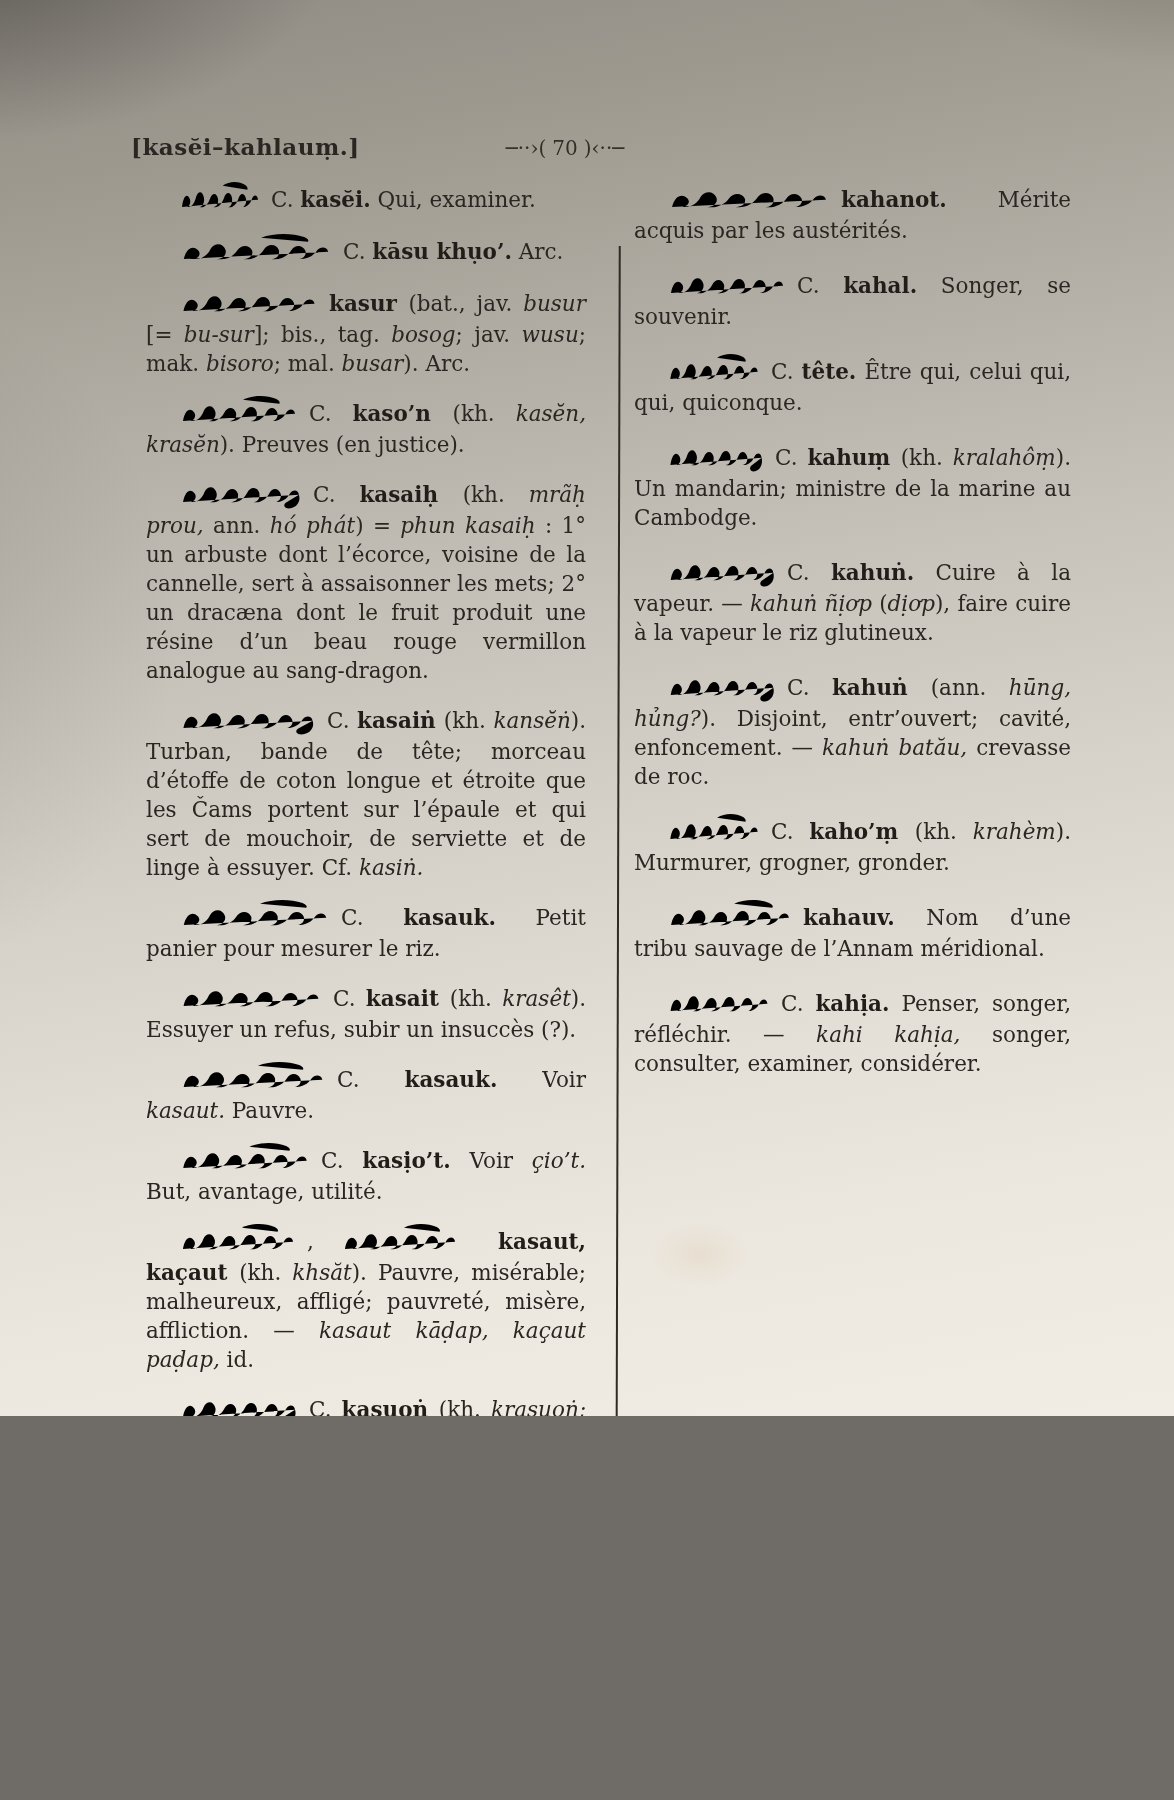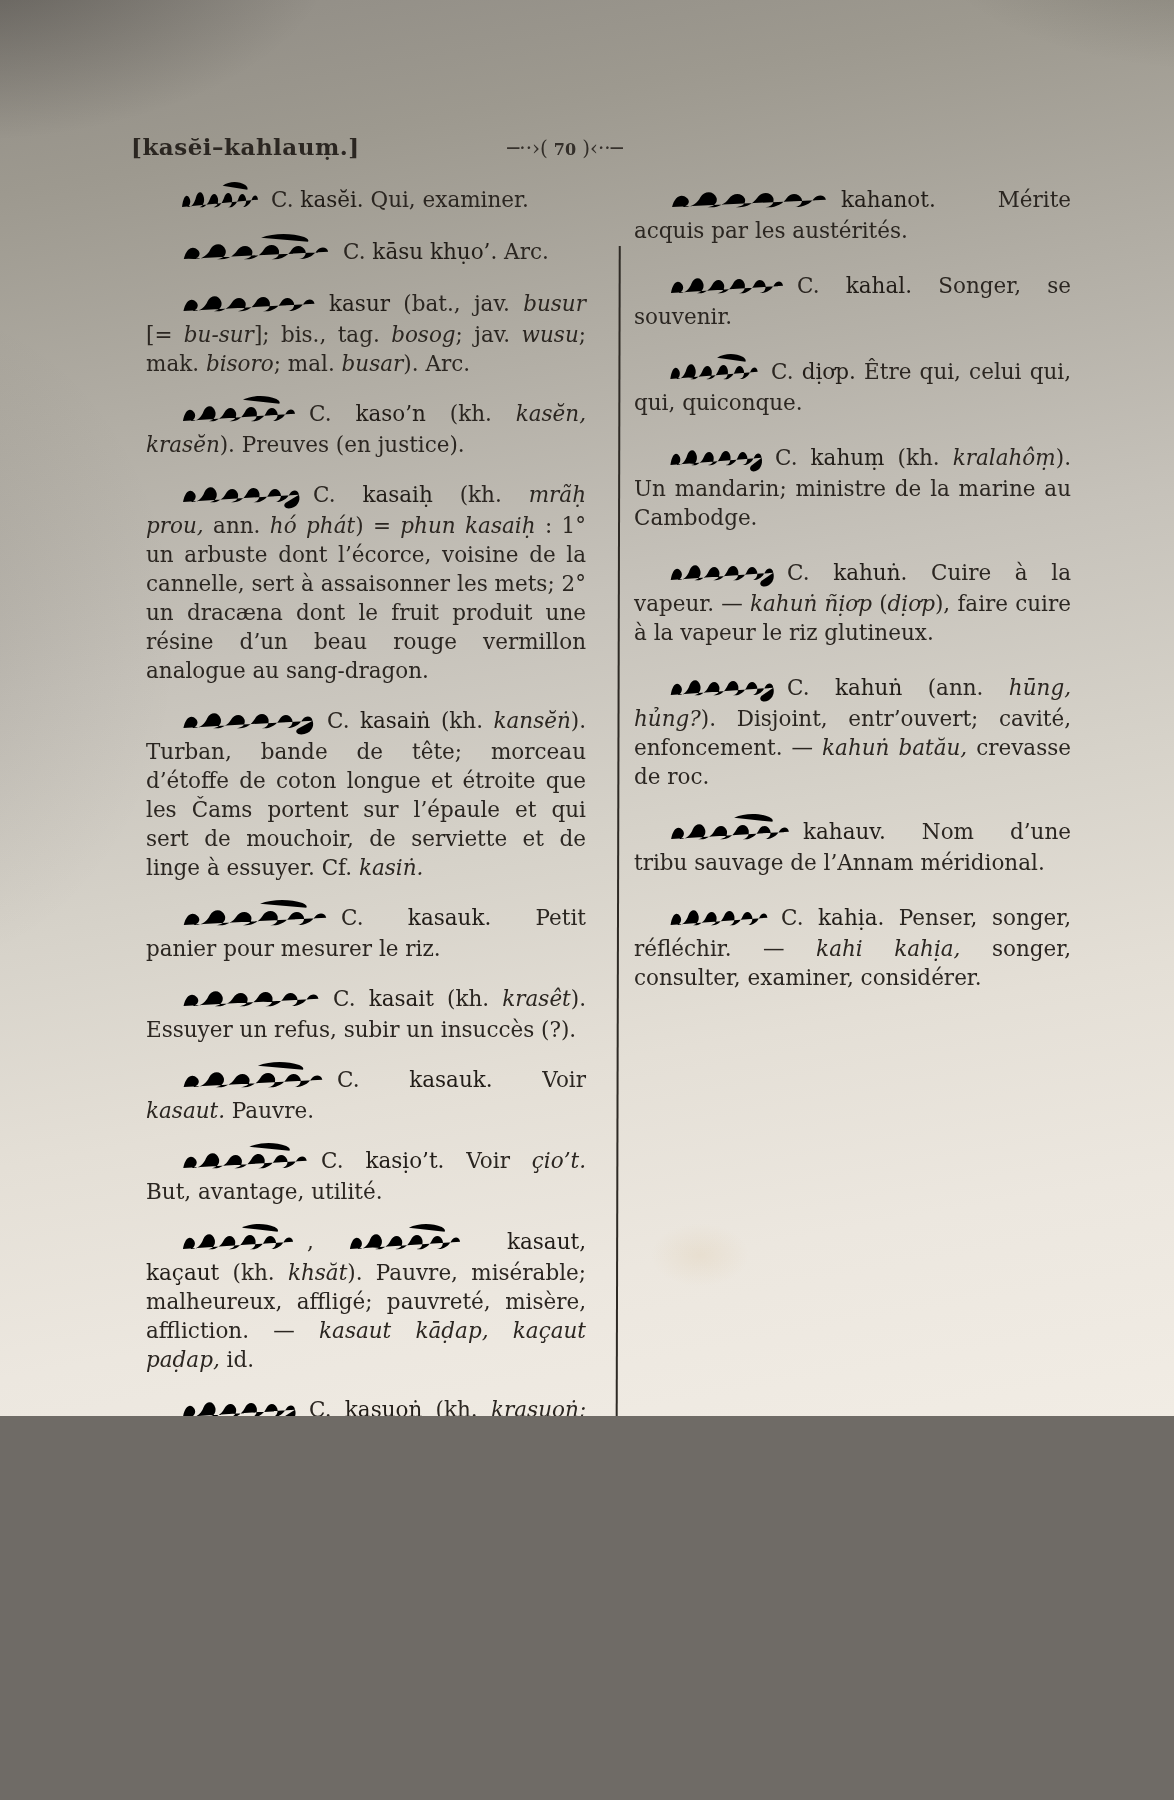--- a/index.html
+++ b/index.html
@@ -21,34 +21,34 @@
       linear-gradient(170deg,#908c85 0%,#9d998f 12%,#b1ada4 27%,#c6c2ba 43%,#d6d2c9 58%,#e4dfd6 72%,#ece7df 85%,#f1ece4 100%);
   }
   .running-head{
     position:absolute;left:131px;top:133px;
     font-weight:bold;font-size:23px;letter-spacing:0.5px;white-space:nowrap;
   }
   .ornament{
     position:absolute;left:565px;top:136px;transform:translateX(-50%);
     font-size:20px;white-space:nowrap;color:#332e29;
   }
-  .ornament .num{font-weight:bold;font-size:16px;padding:0 6px;}
+  .ornament .num{font-weight:normal;font-size:20px;padding:0 6px;}
   .divider{
     position:absolute;left:617px;top:246px;width:2px;height:1342px;
     background:#2e2a25;transform:rotate(0.15deg);
   }
   .col{position:absolute;top:180px;font-size:21.5px;line-height:29px;text-align:justify;}
   .col-left{left:146px;width:440px;}
   .col-right{left:634px;width:437px;}
   .entry{margin:0 0 16px 0;text-indent:34px;}
   .col-right .entry{margin-bottom:21px;}
   .entry.cont{text-indent:0;}
   .r{font-style:normal;}
   .i{font-style:italic;}
-  .b{font-weight:normal;color:#221d18;}
+  .b{font-weight:bold;color:#221d18;}
   .cham{vertical-align:-9px;margin-right:11px;}
   .defs{position:absolute;width:0;height:0;overflow:hidden;}
 </style>
 </head>
 <body>
 
 <svg class="defs" aria-hidden="true">
   <defs>
     <symbol id="cham-a" viewBox="0 0 120 44">
       <path d="M3 33 C5 20 10 16 14 22 C17 26 15 32 11 33 C17 34 22 28 24 21 C27 13 34 13 36 22 C37 29 33 33 29 33 C36 35 42 30 45 23 C48 15 55 15 57 23 C58 30 54 33 50 33 C57 35 63 29 66 22 C69 14 76 14 78 22 C79 29 76 33 72 33 C78 35 85 30 88 22 C91 15 97 16 99 23 C100 29 97 33 93 33 C99 34 105 30 108 23 C111 17 116 18 117 24"></path>
@@ -121,30 +121,33 @@
     </div>
   <div class="col col-right" id="col-right">
       <p class="entry"><svg class="cham" width="162" height="36" viewBox="0 0 120 44" preserveAspectRatio="none">
           <use href="#cham-a" xlink:href="#cham-a"></use>
         </svg><span class="b">kahanot.</span><span class="r"> Mérite acquis par les austérités.</span></p>
       <p class="entry"><svg class="cham" width="118" height="36" viewBox="0 0 120 44" preserveAspectRatio="none">
           <use href="#cham-a" xlink:href="#cham-a"></use>
         </svg><span class="r">C. </span><span class="b">kahal.</span><span class="r"> Songer, se souvenir.</span></p>
       <p class="entry"><svg class="cham" width="92" height="36" viewBox="0 0 120 44" preserveAspectRatio="none">
           <use href="#cham-b" xlink:href="#cham-b"></use>
-        </svg><span class="r">C. </span><span class="b">dịơp.</span><span class="r"> Être qui, celui qui, qui, quiconque.</span></p>
+        </svg><span class="r">C. </span><span class="b">tête.</span><span class="r"> Être qui, celui qui, qui, quiconque.</span></p>
       <p class="entry"><svg class="cham" width="96" height="36" viewBox="0 0 120 44" preserveAspectRatio="none">
           <use href="#cham-c" xlink:href="#cham-c"></use>
         </svg><span class="r">C. </span><span class="b">kahuṃ </span><span class="r">(kh. </span><span class="i">kralahôṃ</span><span class="r">). Un mandarin; ministre de la marine au Cambodge.</span></p>
       <p class="entry"><svg class="cham" width="108" height="36" viewBox="0 0 120 44" preserveAspectRatio="none">
           <use href="#cham-c" xlink:href="#cham-c"></use>
         </svg><span class="r">C. </span><span class="b">kahuṅ.</span><span class="r"> Cuire à la vapeur. — </span><span class="i">kahuṅ ñịơp </span><span class="r">(</span><span class="i">dịơp</span><span class="r">), faire cuire à la vapeur le riz glutineux.</span></p>
       <p class="entry"><svg class="cham" width="108" height="36" viewBox="0 0 120 44" preserveAspectRatio="none">
           <use href="#cham-c" xlink:href="#cham-c"></use>
         </svg><span class="r">C. </span><span class="b">kahuṅ </span><span class="r">(ann. </span><span class="i">hūng, hủng?</span><span class="r">). Disjoint, entr’ouvert; cavité, enfoncement. — </span><span class="i">kahuṅ batău,</span><span class="r"> crevasse de roc.</span></p>
+      <p class="entry"><svg class="cham" width="92" height="36" viewBox="0 0 120 44" preserveAspectRatio="none">
+          <use href="#cham-b" xlink:href="#cham-b"></use>
+        </svg><span class="r">C. </span><span class="b">kaho’ṃ </span><span class="r">(kh. </span><span class="i">krahèm</span><span class="r">). Murmurer, grogner, gronder.</span></p>
       <p class="entry"><svg class="cham" width="124" height="36" viewBox="0 0 120 44" preserveAspectRatio="none">
           <use href="#cham-b" xlink:href="#cham-b"></use>
         </svg><span class="b">kahauv.</span><span class="r"> Nom d’une tribu sauvage de l’Annam méridional.</span></p>
       <p class="entry"><svg class="cham" width="102" height="36" viewBox="0 0 120 44" preserveAspectRatio="none">
           <use href="#cham-a" xlink:href="#cham-a"></use>
         </svg><span class="r">C. </span><span class="b">kahịa.</span><span class="r"> Penser, songer, réfléchir. — </span><span class="i">kahi kahịa,</span><span class="r"> songer, consulter, examiner, considérer.</span></p>
     </div>
 
 </div>
 

